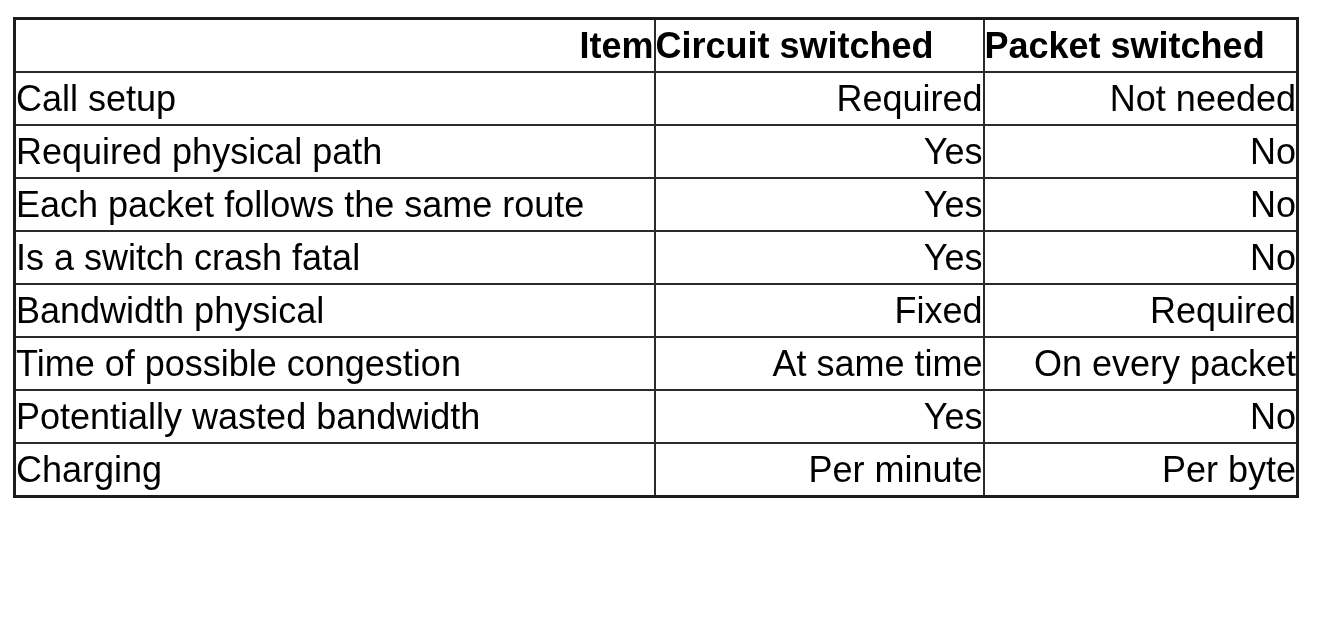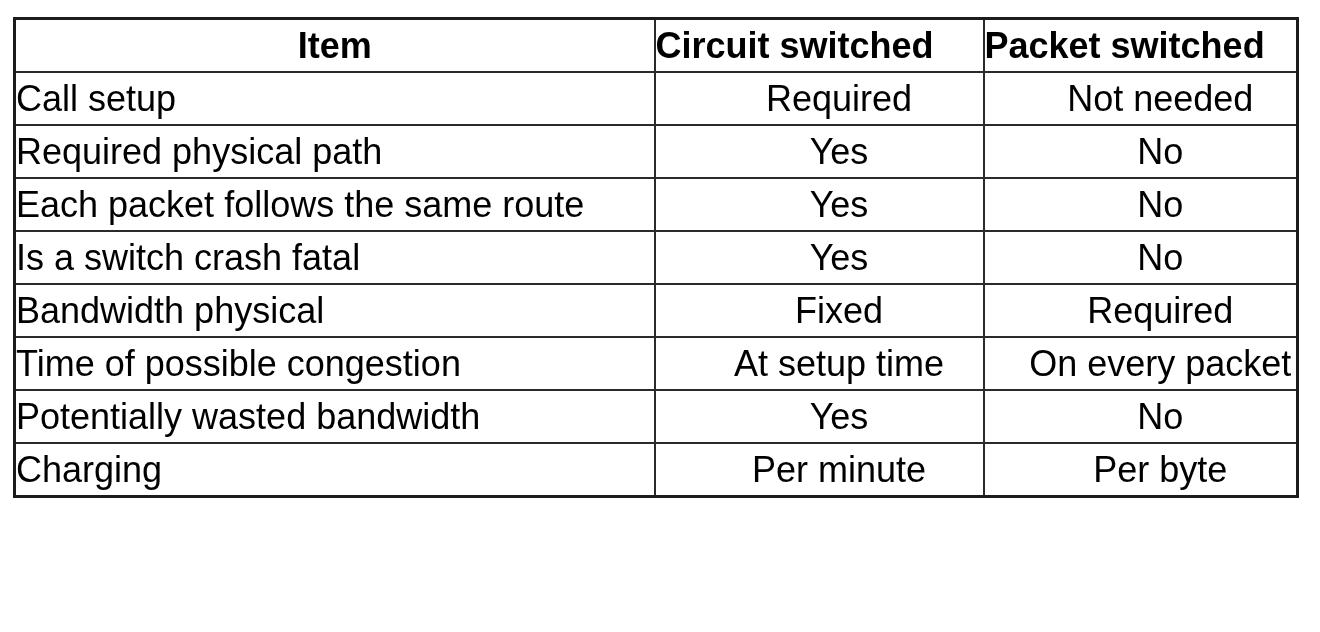--- a/index.html
+++ b/index.html
@@ -35,30 +35,30 @@
     color: #000000;
     vertical-align: middle;
     white-space: nowrap;
     overflow: hidden;
     background: #ffffff;
   }
   .switch-table th {
     font-weight: bold;
   }
   th.item-col {
-    text-align: center;
+    text-align: right;
   }
   th.switch-col {
     text-align: left;
   }
   td.item-cell {
     text-align: left;
   }
   td.value-cell {
-    text-align: center;
+    text-align: right;
     padding-left: 40px;
   }
 </style>
 </head>
 <body>
 
 <div class="figure">
   <table class="switch-table">
     <colgroup>
       <col class="c1">
@@ -93,21 +93,21 @@
         <td class="value-cell">Yes</td>
         <td class="value-cell">No</td>
       </tr>
       <tr>
         <td class="item-cell">Bandwidth physical</td>
         <td class="value-cell">Fixed</td>
         <td class="value-cell">Required</td>
       </tr>
       <tr>
         <td class="item-cell">Time of possible congestion</td>
-        <td class="value-cell">At setup time</td>
+        <td class="value-cell">At same time</td>
         <td class="value-cell">On every packet</td>
       </tr>
       <tr>
         <td class="item-cell">Potentially wasted bandwidth</td>
         <td class="value-cell">Yes</td>
         <td class="value-cell">No</td>
       </tr>
       <tr>
         <td class="item-cell">Charging</td>
         <td class="value-cell">Per minute</td>

